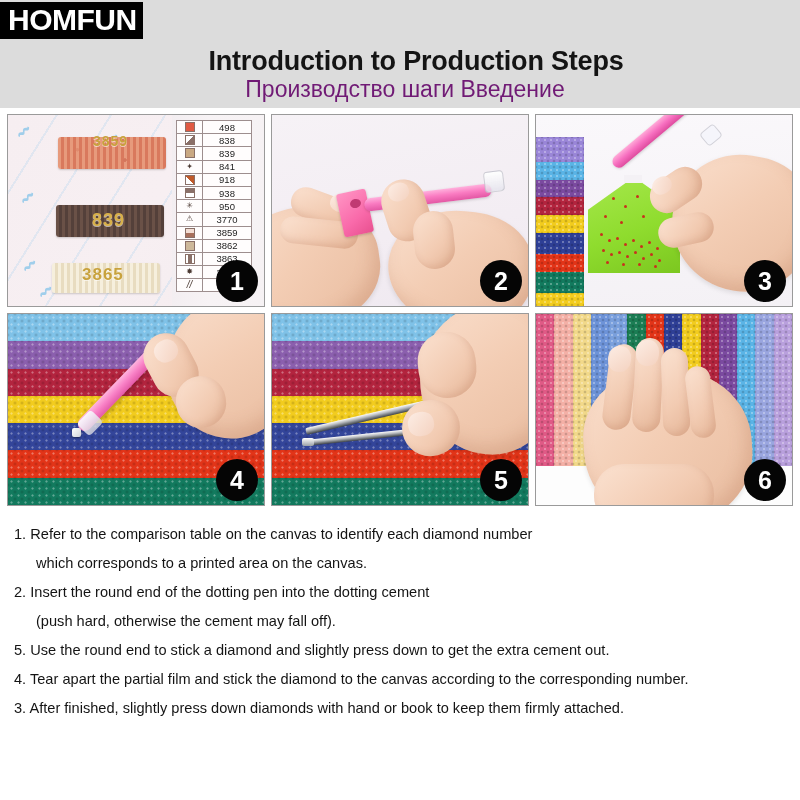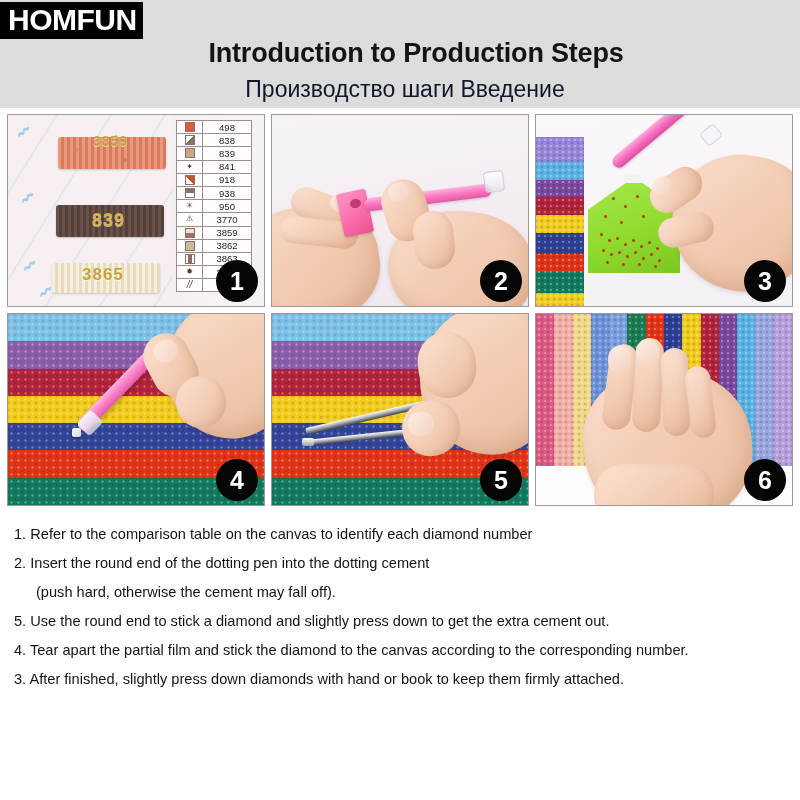--- a/index.html
+++ b/index.html
@@ -29,36 +29,36 @@
     font-size: 30px;
     font-weight: bold;
     letter-spacing: -0.5px;
     padding: 2px 6px 3px 8px;
     line-height: 32px;
     font-family: "Liberation Sans", sans-serif;
   }
   .title-en {
     position: absolute;
     left: 0; right: 0;
-    top: 38px;
+    top: 46px;
     text-align: center;
     font-size: 27px;
     font-weight: bold;
     color: #141414;
     letter-spacing: -0.2px;
     padding-left: 32px;
   }
   .title-ru {
     position: absolute;
     left: 0; right: 0;
     top: 76px;
     text-align: center;
     font-size: 23px;
     font-weight: normal;
-    color: #0f172a;
+    color: #701a75;
     padding-left: 10px;
   }
 
   
   .grid {
     position: absolute;
     left: 7px;
     top: 114px;
     width: 786px;
     height: 392px;
@@ -624,18 +624,19 @@
       <div class="finger" style="left:58px; top:150px; width:120px; height:62px; border-radius:30px;"></div>
 
       <div class="badge">6</div>
     </div>
   </div>
 
 </div>
 
 <div class="instructions">
   <div class="ins-line">1. Refer to the comparison table on the canvas to identify each diamond number</div>
+  <div class="ins-line cont">which corresponds to a printed area on the canvas.</div>
   <div class="ins-line">2. Insert the round end of the dotting pen into the dotting cement</div>
   <div class="ins-line cont">(push hard, otherwise the cement may fall off).</div>
   <div class="ins-line">5. Use the round end to stick a diamond and slightly press down to get the extra cement out.</div>
   <div class="ins-line">4. Tear apart the partial film and stick the diamond to the canvas according to the corresponding number.</div>
   <div class="ins-line">3. After finished, slightly press down diamonds with hand or book to keep them firmly attached.</div>
 </div>
 
 </body></html>

